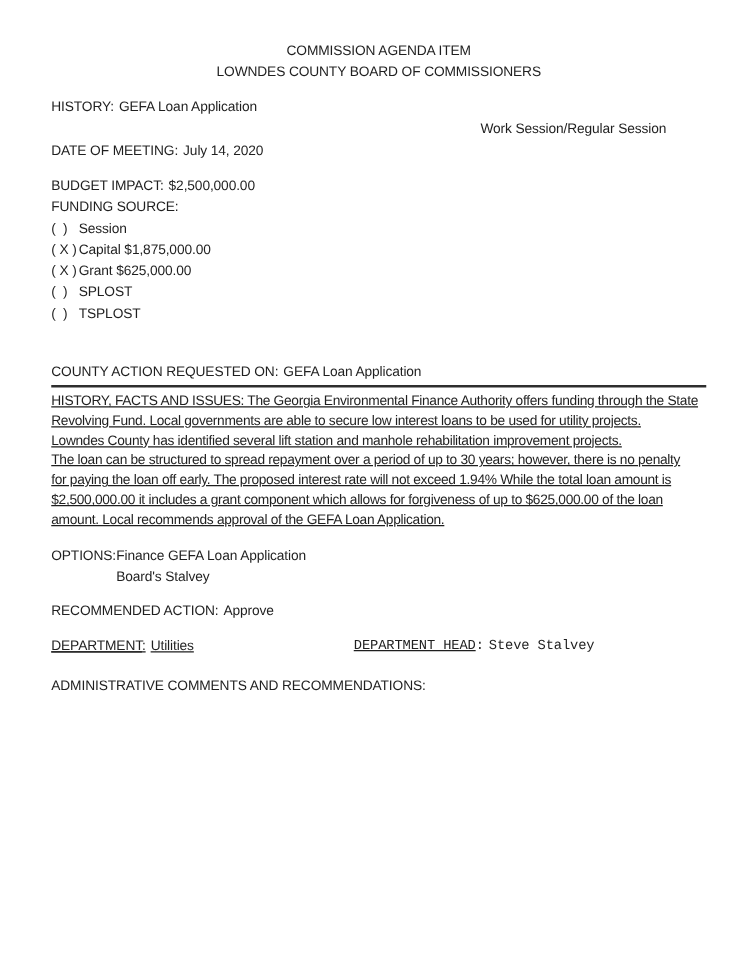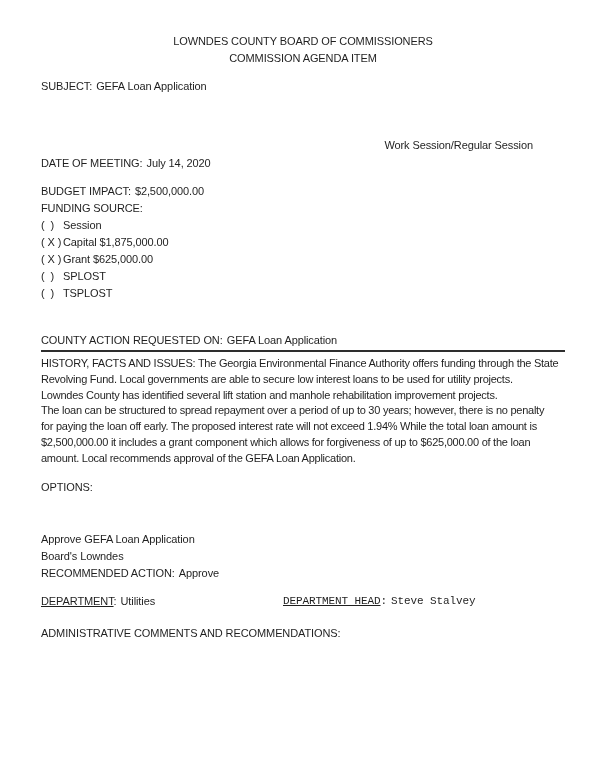--- a/index.html
+++ b/index.html
@@ -14,50 +14,50 @@
     font-size: 11px;
     line-height: 17px;
     color: #1f1f1f;
     letter-spacing: -0.1px;
     overflow: hidden;
   }
   .title { text-align: center; }
   .ml { margin-left: 4px; }
   .row { white-space: nowrap; }
   .subject { margin-top: 11px; }
-  .session { text-align: right; padding-right: 32px; margin-top: 42px; }
+  .session { text-align: right; padding-right: 32px; }
   .date { margin-top: 1px; }
   .budget { margin-top: 11px; }
   .fund-item { display: flex; }
   .mark { white-space: pre; min-width: 22px; }
   .county { margin-top: 30px; white-space: nowrap; }
   .rule { height: 0; border-bottom: 2px solid #2e2e2e; margin-top: 1px; }
   .history { margin-top: 4px; line-height: 15.8px; letter-spacing: -0.25px; }
-  .history div { white-space: nowrap; }
-  .options { margin-top: 12px; display: flex; flex-direction: column; }
+  .history div { white-space: nowrap; text-decoration: underline; }
+  .options { margin-top: 12px; display: flex; }
   .opt-label { width: 52px; flex: 0 0 52px; }
-  .recommended { }
+  .recommended { margin-top: 10px; }
   .dept-row { margin-top: 11px; display: flex; }
-  .dept-col { width: 242px; flex: 0 0 242px; white-space: nowrap; }
+  .dept-col { width: 242px; flex: 0 0 242px; white-space: nowrap; text-decoration: underline; }
   .dept-col2 { white-space: nowrap; font-family: Liberation Mono, monospace; }
   .u { text-decoration: underline; }
   .admin { margin-top: 15px; }
 </style>
 </head>
 <body>
 
 <div class="page">
 
   <div class="title">
+    <div>COMMISSION AGENDA ITEM</div>
     <div>LOWNDES COUNTY BOARD OF COMMISSIONERS</div>
-    <div>COMMISSION AGENDA ITEM</div>
   </div>
 
   <div class="row subject">
-    <span>SUBJECT:</span><span class="ml">GEFA Loan Application</span>
+    <span>HISTORY:</span><span class="ml">GEFA Loan Application</span>
   </div>
 
   <div class="session">Work Session/Regular Session</div>
 
   <div class="row date">
     <span>DATE OF MEETING:</span><span class="ml">July 14, 2020</span>
   </div>
 
   <div class="row budget">
     <span>BUDGET IMPACT:</span><span class="ml">$2,500,000.00</span>
@@ -97,22 +97,22 @@
     <div>Lowndes County has identified several lift station and manhole rehabilitation improvement projects.</div>
     <div>The loan can be structured to spread repayment over a period of up to 30 years; however, there is no penalty</div>
     <div>for paying the loan off early. The proposed interest rate will not exceed 1.94% While the total loan amount is</div>
     <div>$2,500,000.00 it includes a grant component which allows for forgiveness of up to $625,000.00 of the loan</div>
     <div>amount. Local recommends approval of the GEFA Loan Application.</div>
   </div>
 
   <div class="options">
     <span class="opt-label">OPTIONS:</span>
     <span>
-      <div>Approve GEFA Loan Application</div>
-      <div>Board's Lowndes</div>
+      <div>Finance GEFA Loan Application</div>
+      <div>Board's Stalvey</div>
     </span>
   </div>
 
   <div class="row recommended">
     <span>RECOMMENDED ACTION:</span><span class="ml">Approve</span>
   </div>
 
   <div class="dept-row">
     <div class="dept-col">
       <span class="u">DEPARTMENT</span><span>:</span><span class="ml">Utilities</span>

